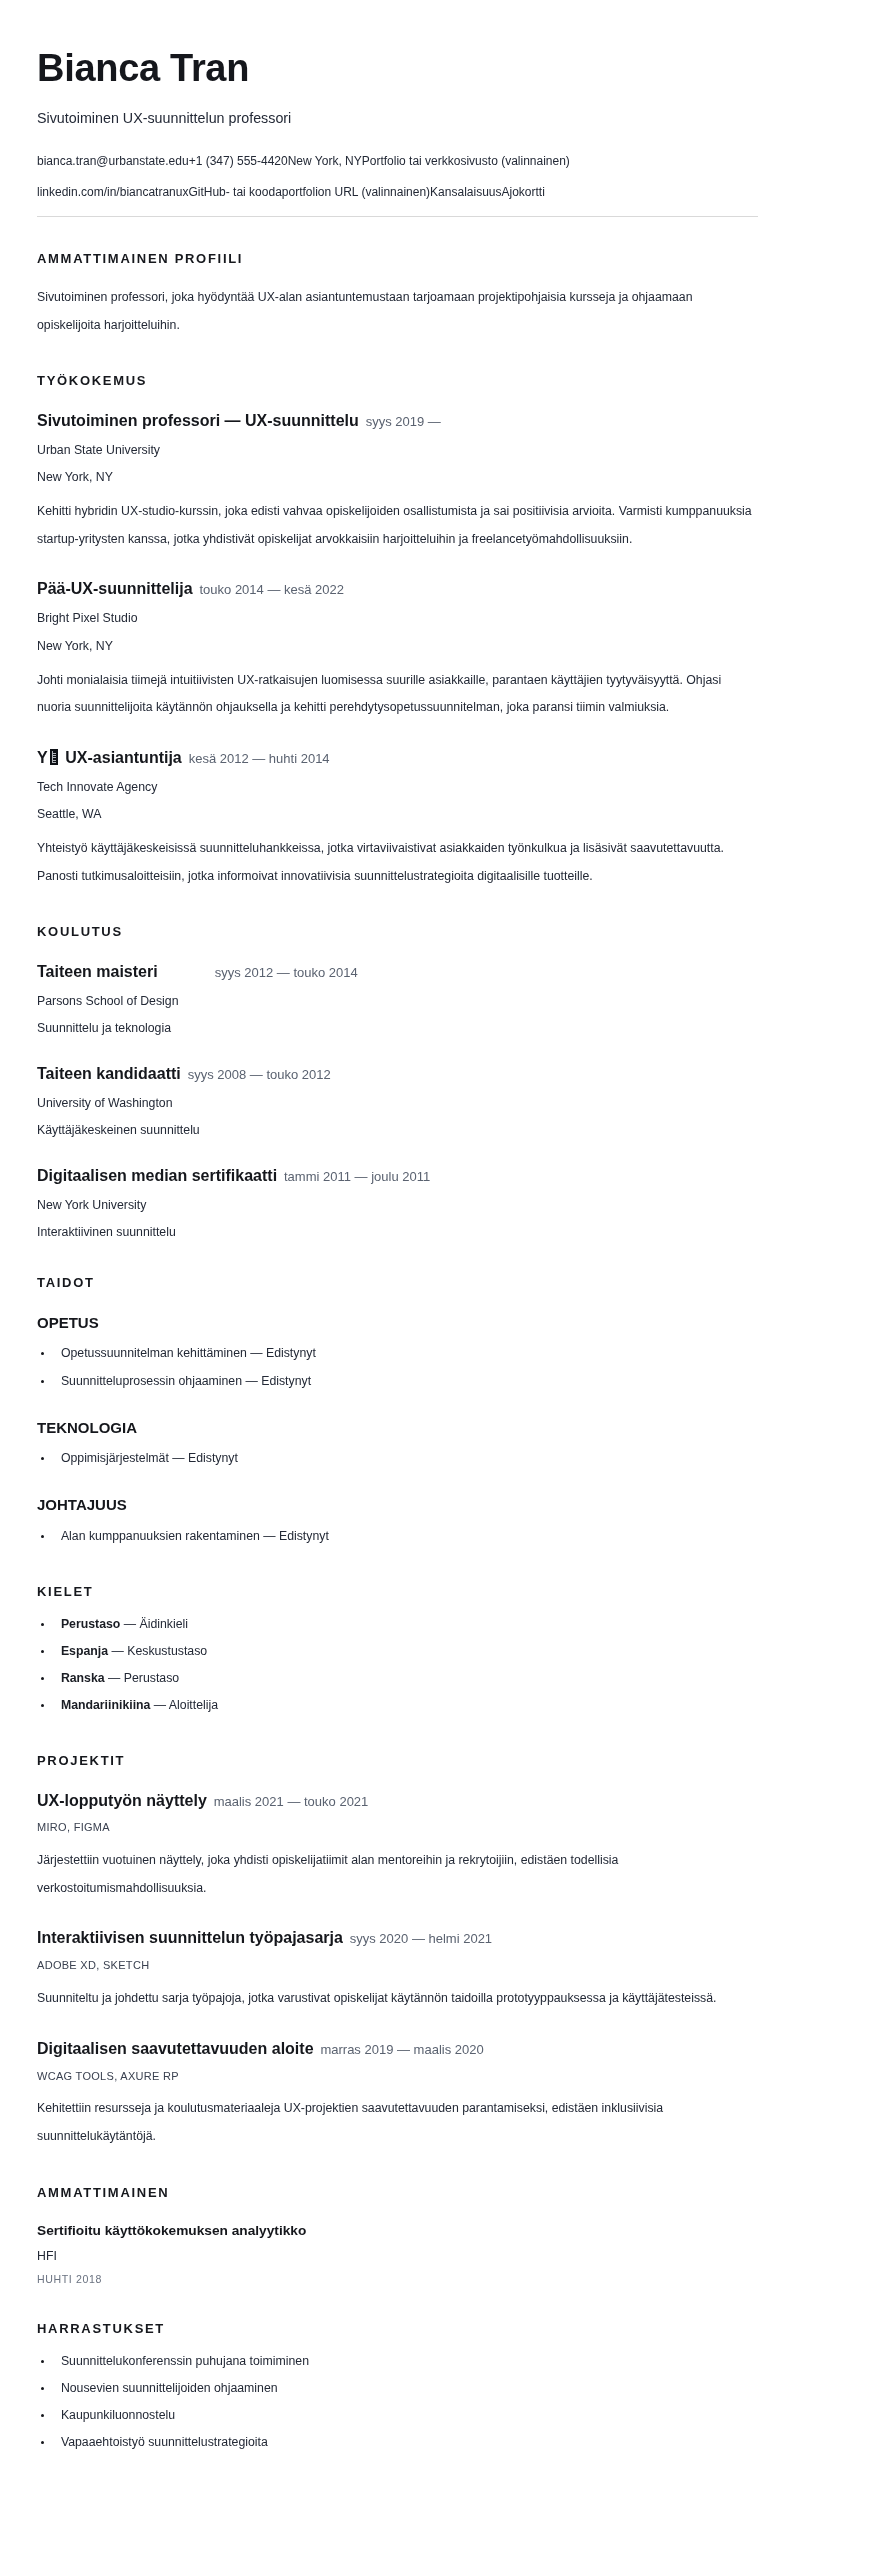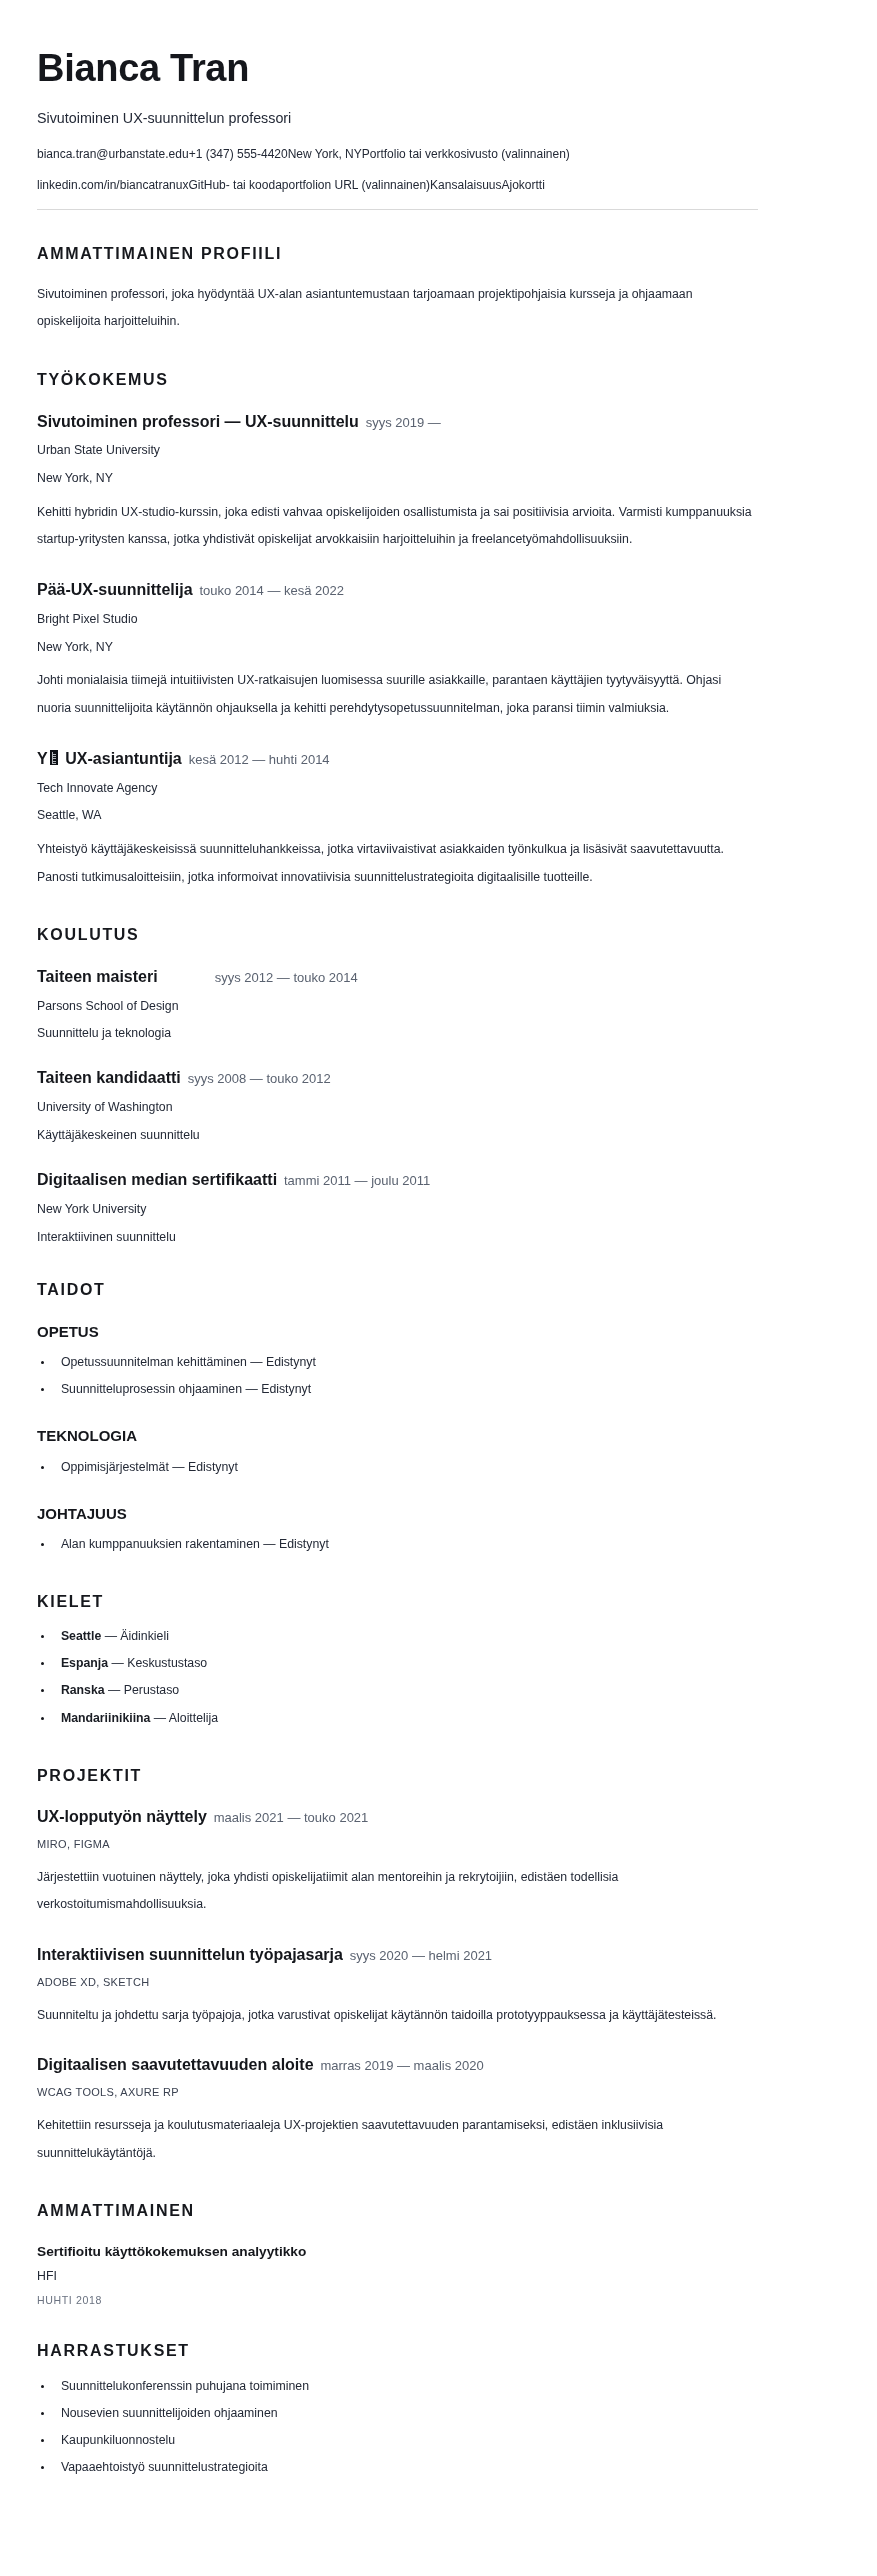--- a/index.html
+++ b/index.html
@@ -3,26 +3,26 @@
 <meta charset="utf-8">
 <style>
   html,body{margin:0;padding:0;background:#ffffff;}
   body{font-family:"Liberation Sans","DejaVu Sans",sans-serif;color:#232936;}
   .page{width:795px;min-height:2576px;box-sizing:border-box;padding:48px 37px 34px 37px;background:#fff;}
 
   
   .name{font-size:38px;line-height:1.08;font-weight:700;color:#15171c;letter-spacing:-0.3px;margin:0;}
   .subtitle{font-size:14.3px;line-height:1.4;margin:19.4px 0 0 0;color:#232936;}
   .contact{font-size:12px;line-height:1.5;margin:0;color:#232936;}
-  .contact.first{margin-top:17px;}
+  .contact.first{margin-top:24px;}
   .contact.second{margin-top:12.6px;}
   .divider{border-bottom:1.1px solid #d9d9d9;margin-top:15px;}
 
   
-  .sec{margin:34px 0 0 0;font-size:16px;line-height:1.3;font-weight:700;letter-spacing:1.7px;color:#16181d;}
+  .sec{margin:34px 0 0 0;font-size:13px;line-height:1.3;font-weight:700;letter-spacing:1.7px;color:#16181d;}
 
   .para{font-size:12.3px;line-height:2.25;margin:16px 0 16px 0;max-width:766px;color:#232936;}
 
   
   .entry{margin-top:26px;}
   .entry.tight{margin-top:20.6px;}
   .entry-title-row{margin:0;font-size:16px;line-height:1.3;}
   .entry-title{font-weight:700;color:#15171c;}
   .entry-dates{font-size:13px;font-weight:400;color:#5a6270;margin-left:6.9px;}
   .entry-line{font-size:12.3px;line-height:1.5;margin:9.1px 0 0 0;color:#232936;}
@@ -134,21 +134,21 @@
 
     <h3 class="group-name">JOHTAJUUS</h3>
     <ul class="bullets">
       <li>Alan kumppanuuksien rakentaminen — Edistynyt</li>
     </ul>
   </section>
 
   <section>
     <h2 class="sec">KIELET</h2>
     <ul class="bullets" style="margin-top:10.3px;">
-      <li><span class="lang-name">Seattle</span><span> — Äidinkieli</span></li>
+      <li><span class="lang-name">Perustaso</span><span> — Äidinkieli</span></li>
       <li><span class="lang-name">Espanja</span><span> — Keskustustaso</span></li>
       <li><span class="lang-name">Ranska</span><span> — Perustaso</span></li>
       <li><span class="lang-name">Mandariinikiina</span><span> — Aloittelija</span></li>
     </ul>
   </section>
 
   <section>
     <h2 class="sec">PROJEKTIT</h2>
 
     <article class="entry tight">

